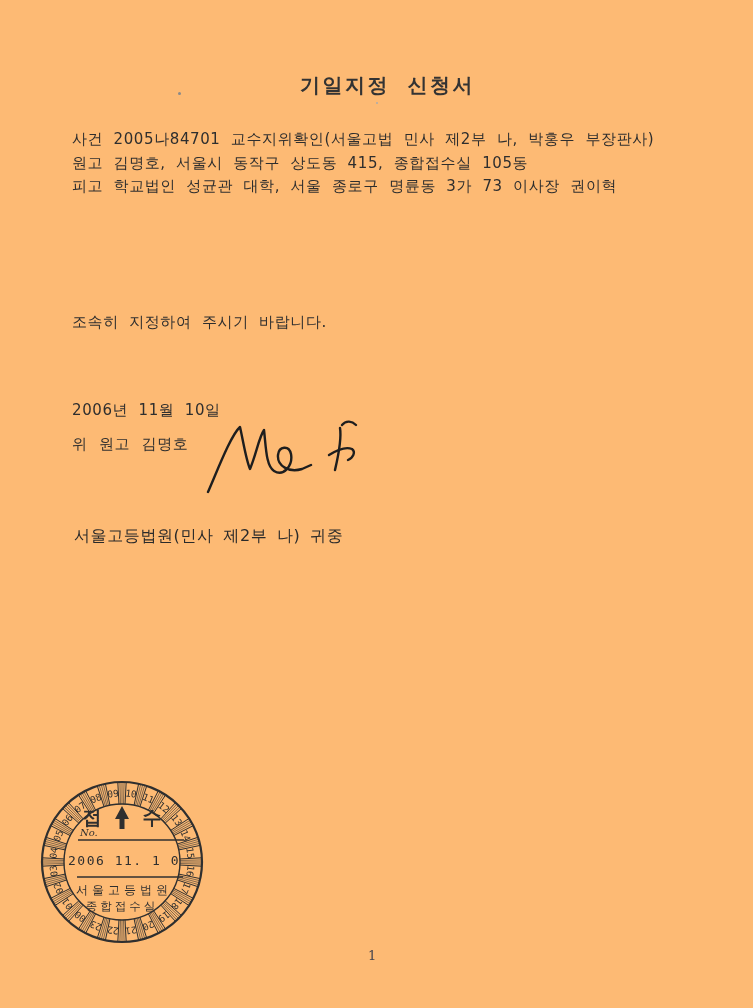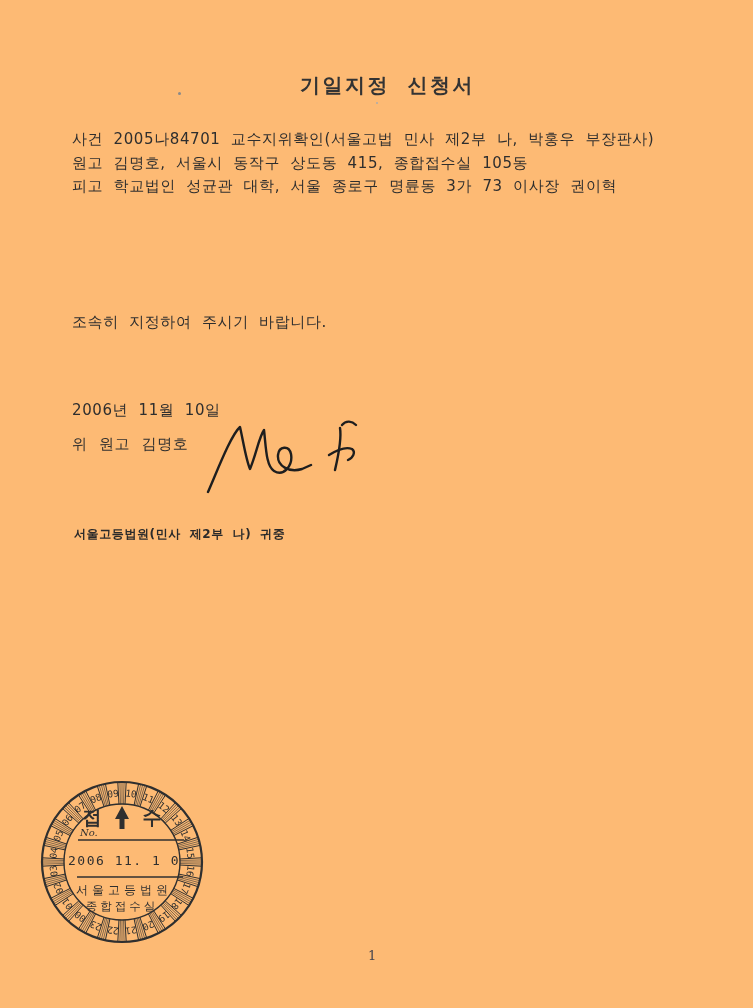--- a/index.html
+++ b/index.html
@@ -14,21 +14,21 @@
     font-weight:600; color:#333;
   }
   .parties{left:72px; top:128px; line-height:23.5px; font-size:15px;
     letter-spacing:0.6px; word-spacing:5px;}
   .bodyblock{left:72px; top:231px; width:620px; line-height:23.3px; font-size:15px;
     letter-spacing:0.6px; word-spacing:5px;}
   .bodyblock .just{text-align:justify; text-align-last:justify;}
   .request{left:72px; top:313px; font-size:15px; letter-spacing:0.6px; word-spacing:5px;}
   .dateline{left:72px; top:401px; font-size:15px; letter-spacing:0.6px; word-spacing:5px;text-align:center;}
   .signer{left:72px; top:435px; font-size:15px; letter-spacing:0.6px; word-spacing:6px;}
-  .recipient{left:74px; top:526px; font-size:12px; font-weight:bold;
+  .recipient{left:74px; top:526px; font-size:16px; font-weight:normal;
     letter-spacing:0.6px; word-spacing:4px; color:#2a2a2a;}
   .signature{left:196px; top:413px; width:185px; height:92px;}
   .stamp{left:37px; top:777px; width:170px; height:170px;}
   .stamp text{fill:#2f2f2f;}
   .st-title{font-family:"DejaVu Serif", serif; font-size:19px; font-weight:bold;}
   .st-no{font-family:"DejaVu Serif", serif; font-style:italic; font-size:10px;}
   .st-date{font-family:"DejaVu Sans Mono", monospace; font-size:13px; letter-spacing:1.5px;}
   .st-court{font-family:"DejaVu Serif", serif; font-size:12px; letter-spacing:4px;}
   .st-office{font-family:"DejaVu Serif", serif; font-size:11.5px; letter-spacing:3px;}
   .pageno{left:368px; top:948px; font-size:13px; color:#45454e;

